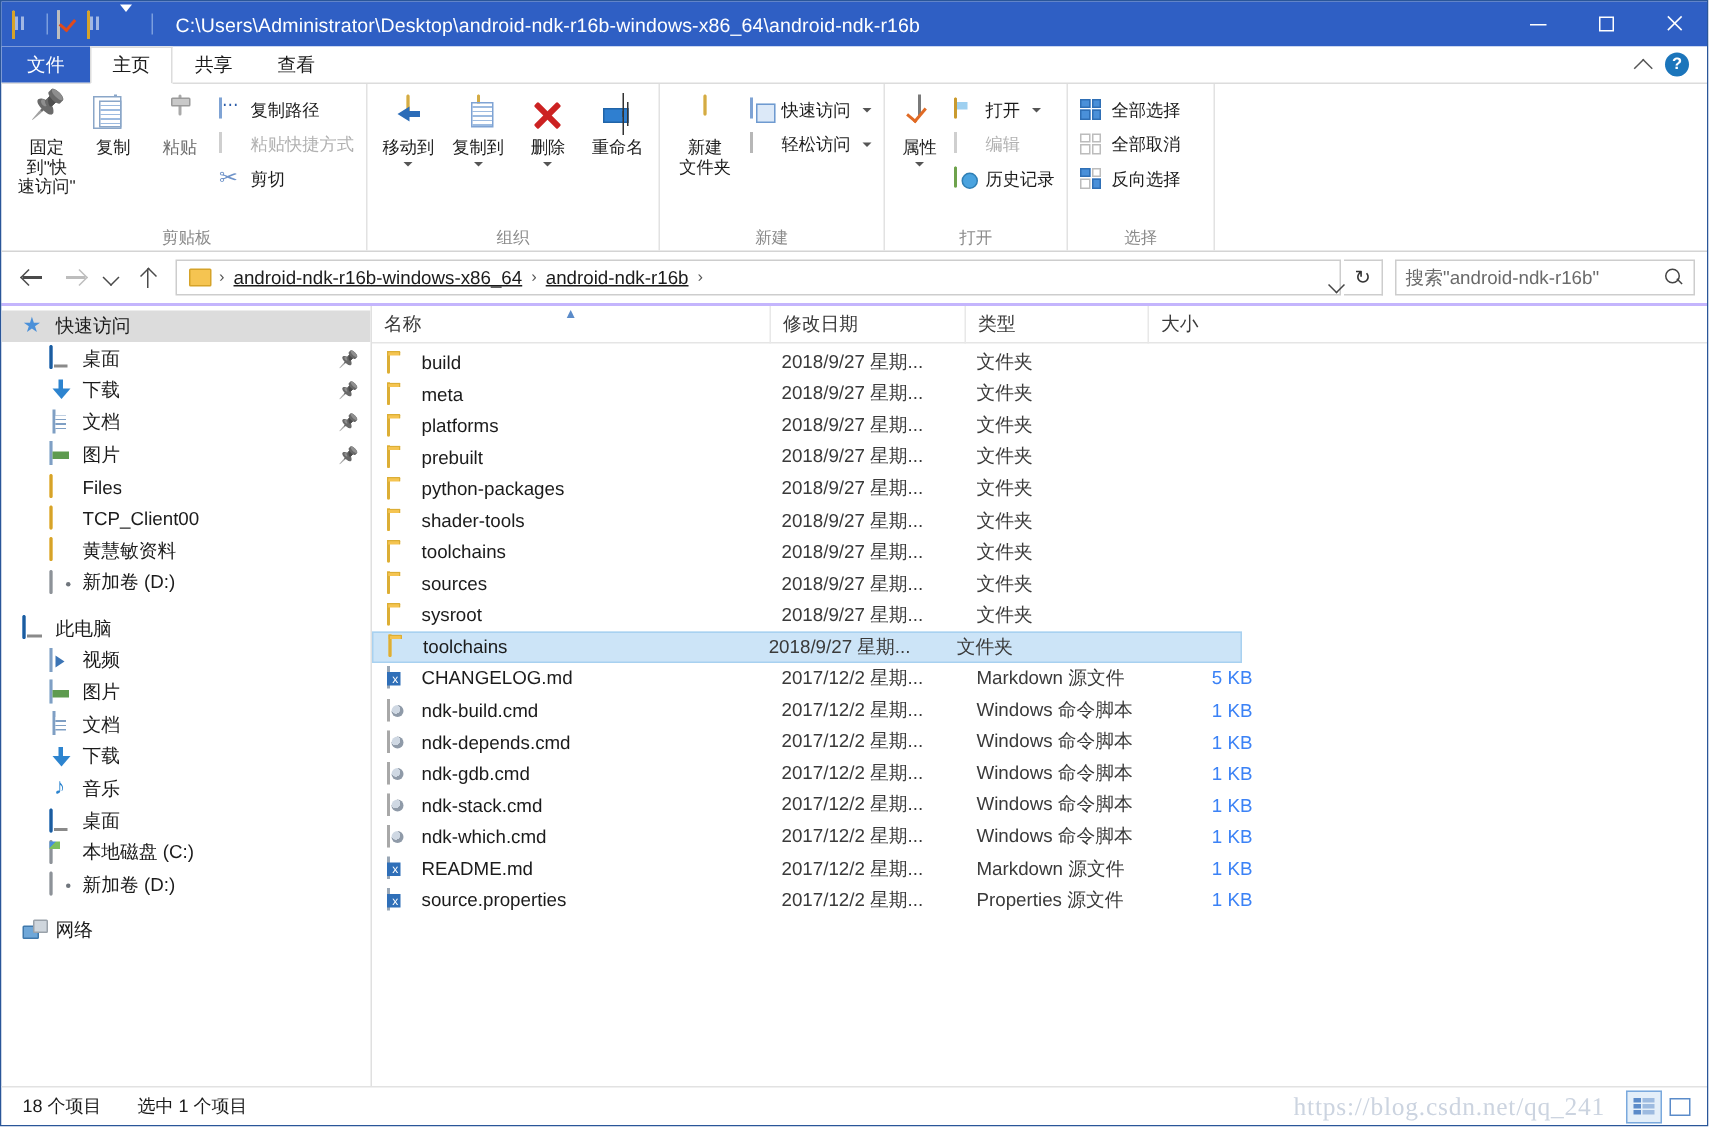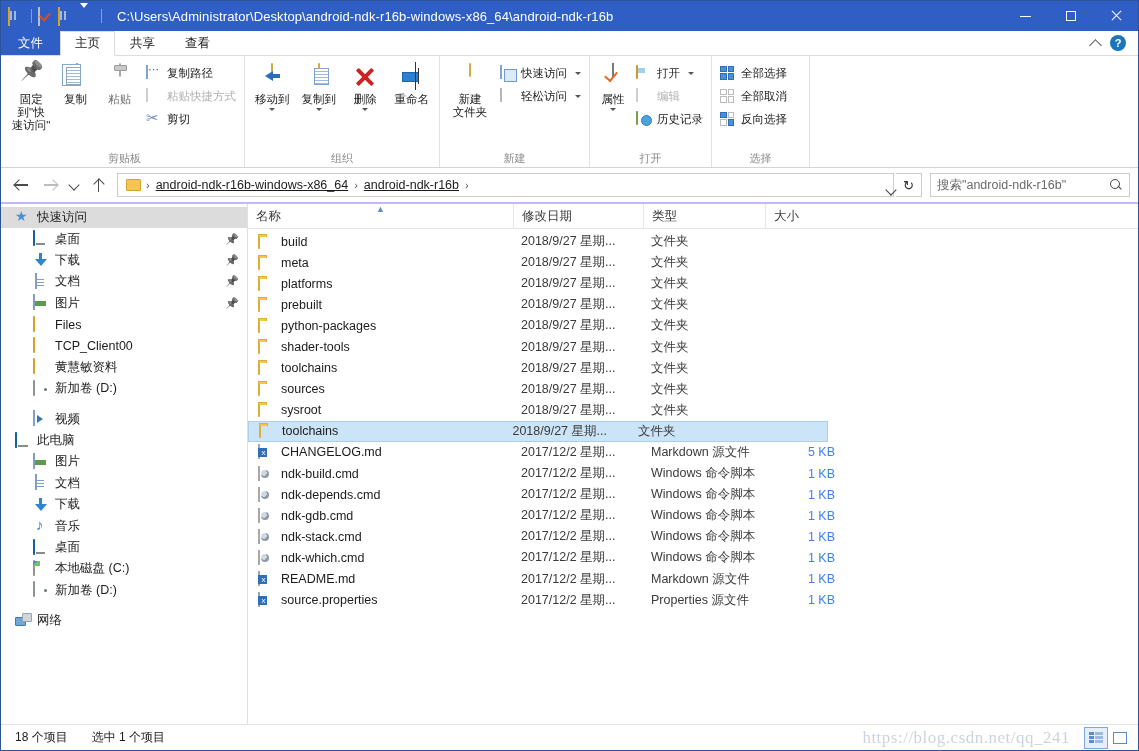--- a/index.html
+++ b/index.html
@@ -677,27 +677,27 @@
           </div>
           <div class="sb-row lvl1">
             <span class="sb-ic"><span class="ic-folder"></span></span>
             <span class="txt">黄慧敏资料</span>
           </div>
           <div class="sb-row lvl1">
             <span class="sb-ic"><span class="ic-drive"></span></span>
             <span class="txt">新加卷 (D:)</span>
           </div>
           <div class="gap"></div>
-          <div class="sb-row lvl1">
-            <span class="sb-ic"><span class="ic-video"></span></span>
-            <span class="txt">视频</span>
-          </div>
           <div class="sb-row lvl0">
             <span class="sb-ic"><span class="ic-pc"></span></span>
             <span class="txt">此电脑</span>
+          </div>
+          <div class="sb-row lvl1">
+            <span class="sb-ic"><span class="ic-video"></span></span>
+            <span class="txt">视频</span>
           </div>
           <div class="sb-row lvl1">
             <span class="sb-ic"><span class="ic-pic"></span></span>
             <span class="txt">图片</span>
           </div>
           <div class="sb-row lvl1">
             <span class="sb-ic"><span class="ic-doc"></span></span>
             <span class="txt">文档</span>
           </div>
           <div class="sb-row lvl1">

